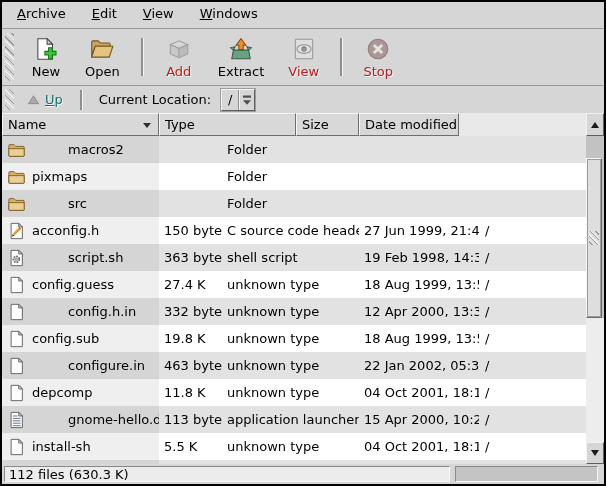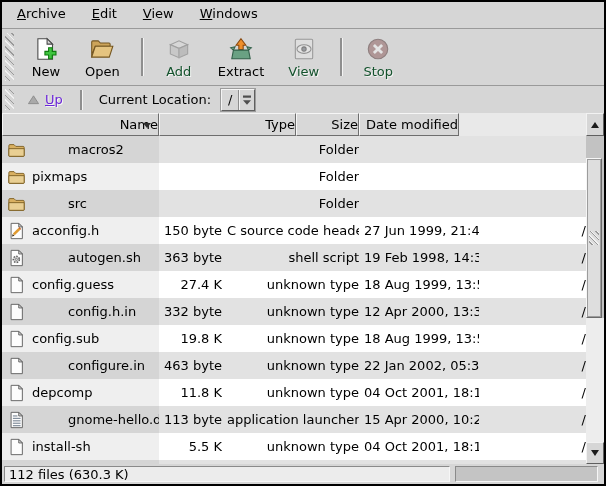--- a/index.html
+++ b/index.html
@@ -18,40 +18,40 @@
   
   .toolbar { height:57px; display:flex; align-items:center; gap:8px; padding:2px 4px 2px 2px;
              border-bottom:1px solid #9a9a9a; box-shadow:0 1px 0 #f2f2f2; background:#d6d6d6; }
   .handle { width:9px; align-self:stretch; margin:2px 1px;
             background:repeating-linear-gradient(45deg,#f0f0f0 0 1px,#d6d6d6 1px 3px,#9a9a9a 3px 4px,#d6d6d6 4px 7px); }
   .tbtn { display:flex; flex-direction:column; align-items:center; gap:2px;
           padding:3px 7px; min-width:46px; border:1px solid transparent; }
   .tbtn .ticon { width:26px; height:26px; }
   .tbtn .tlabel { display:block; line-height:15px; }
   .tbtn.disabled .ticon { opacity:.5; filter:saturate(.45) contrast(.9); }
-  .tbtn.disabled .tlabel { color:#14532d; text-shadow:1px 1px 0 #f4f4f4; }
+  .tbtn.disabled .tlabel { color:#b91c1c; text-shadow:1px 1px 0 #f4f4f4; }
   .tsep { width:2px; height:38px; margin:0 5px; background:#8f8f8f; box-shadow:1px 0 0 #f4f4f4; }
 
   
   .locbar { height:27px; display:flex; align-items:center; gap:4px; padding:1px 4px 1px 2px;
             background:#d6d6d6; }
   .upbtn { display:flex; align-items:center; gap:5px; padding:2px 8px; }
-  .upbtn .up-label { display:block; color:#6d28d9; text-shadow:1px 1px 0 #f4f4f4; }
+  .upbtn .up-label { display:block; color:#0f766e; text-shadow:1px 1px 0 #f4f4f4; }
   .upbtn .up-label::first-letter { text-decoration:underline; }
   .loc-label { margin-left:8px; }
   .combo { display:flex; align-items:stretch; margin-left:6px; height:22px;
            background:#d6d6d6; border:1px solid; border-color:#f4f4f4 #5f5f5f #5f5f5f #f4f4f4;
            box-shadow:0 0 0 1px #9c9c9c; }
   .combo-value { width:17px; display:flex; align-items:center; justify-content:center;
                  border-right:1px solid #8d8d8d; }
   .combo-arrow { width:15px; display:flex; align-items:center; justify-content:center;
                  border-left:1px solid #f4f4f4; }
 
   
-  .listarea { height:351px; display:flex; background:#e9e9e9;text-align:right; }
+  .listarea { height:351px; display:flex; background:#e9e9e9; }
   .cols { width:584px; display:flex; flex-direction:column; }
   .colheads { display:flex; height:23px; }
   .colhead { background:#d8d8d8; border:1px solid; border-color:#f6f6f6 #6e6e6e #6e6e6e #f6f6f6;
              padding:3px 0 0 5px; white-space:nowrap; overflow:hidden; position:relative; }
   .ch-name { width:157px; } .ch-size { width:63px; } .ch-type { width:137px; }
   .ch-date { width:100px; } .ch-loc  { width:107px; }
   .sort-arrow { position:absolute; right:7px; top:9px; width:0; height:0;
                 border-left:4px solid transparent; border-right:4px solid transparent;
                 border-top:5px solid #2e2e2e; }
 
@@ -302,21 +302,21 @@
           <div class="cell c-type">C source code header</div>
           <div class="cell c-date">27 Jun 1999, 21:49</div>
           <div class="cell c-loc">/</div>
         </div>
 
         <div class="row alt">
           <div class="cell c-name">
               <svg class="ficon">
                 <use href="#i-paper-gear"></use>
               </svg>
-              <span>autogen.sh</span>
+              <span>script.sh</span>
             </div>
           <div class="cell c-size">363 bytes</div>
           <div class="cell c-type">shell script</div>
           <div class="cell c-date">19 Feb 1998, 14:31</div>
           <div class="cell c-loc">/</div>
         </div>
 
         <div class="row base">
           <div class="cell c-name">
               <svg class="ficon">

